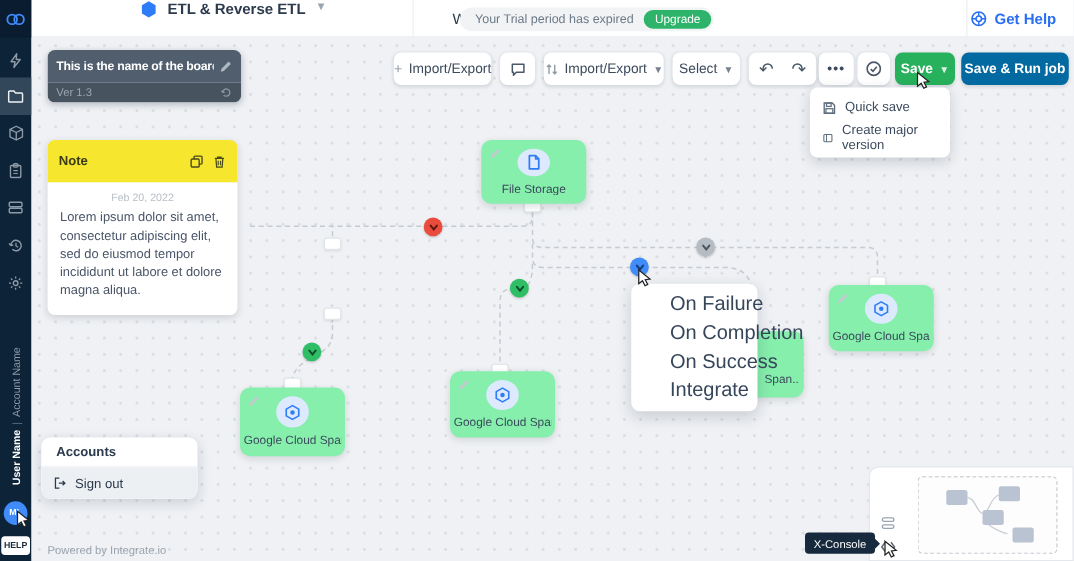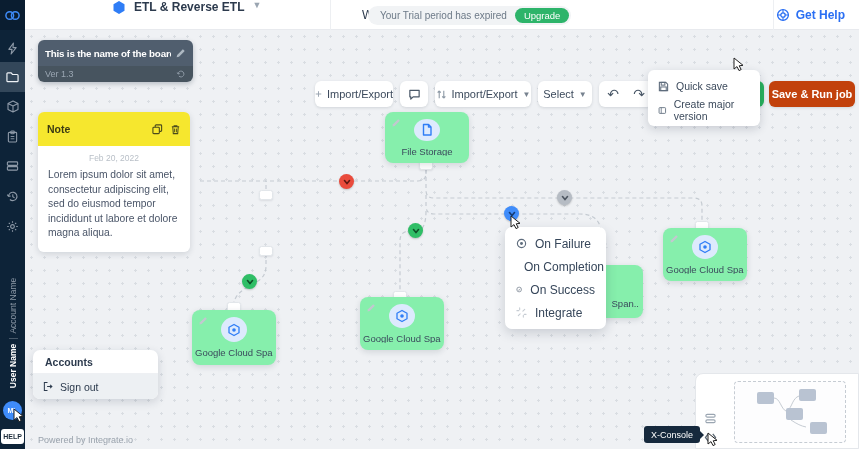--- a/index.html
+++ b/index.html
@@ -38,25 +38,25 @@
   .wires { position:absolute; left:0; top:0; width:859px; height:449px; z-index:1; pointer-events:none; }
 
   
   .board-card { position:absolute; left:38px; top:40px; width:155px; height:42px; border-radius:6px; overflow:hidden; box-shadow:0 2px 5px rgba(20,35,55,.25); z-index:4; }
   .board-title-row { height:26px; background:#505e6e; display:flex; align-items:center; padding:0 7px; gap:4px; }
   .board-title { flex:1; color:#ffffff; font-size:9.8px; font-weight:bold; letter-spacing:-.2px; white-space:nowrap; overflow:hidden; }
   .board-ver-row { height:16px; background:#47545f; display:flex; align-items:center; padding:0 7px; }
   .board-ver { flex:1; color:#9aa6b2; font-size:9px; }
 
   
-  .btn { position:absolute; top:42px; height:26px; background:#ffffff; border-radius:6px; box-shadow:0 1px 3px rgba(25,40,60,.14); display:flex; align-items:center; justify-content:center; gap:5px; font-size:11px; color:#3c4a5c; cursor:pointer; z-index:4; border:none;margin-top:39px; }
+  .btn { position:absolute; top:42px; height:26px; background:#ffffff; border-radius:6px; box-shadow:0 1px 3px rgba(25,40,60,.14); display:flex; align-items:center; justify-content:center; gap:5px; font-size:11px; color:#3c4a5c; cursor:pointer; z-index:4; border:none; }
   .btn .chev { font-size:8px; color:#77828f; }
   .btn-green { background:#27b15c; color:#fff; font-weight:bold; }
   .btn-green .chev { color:#d8f3e3; }
-  .btn-blue { background:#c2410c; color:#fff; font-weight:bold; }
+  .btn-blue { background:#0369a1; color:#fff; font-weight:bold; }
   .icon-pair span { display:flex; width:26px; height:26px; align-items:center; justify-content:center; cursor:pointer; color:#4a5868; font-size:14px; }
 
   
   .save-menu { position:absolute; left:648px; top:70px; width:112px; background:#fff; border-radius:6px; box-shadow:0 3px 10px rgba(25,40,60,.18); z-index:6; padding:4px 0; }
   .save-menu .mi { height:24px; display:flex; align-items:center; gap:7px; padding:0 10px; font-size:10.5px; color:#3c4a5c; cursor:pointer; }
 
   
   .note { position:absolute; left:38px; top:112px; width:152px; border-radius:6px; overflow:hidden; box-shadow:0 2px 6px rgba(25,40,60,.15); z-index:2; }
   .note-head { height:34px; background:#f6e72e; display:flex; align-items:center; padding:0 9px; gap:7px; }
   .note-title { flex:1; font-size:10.5px; font-weight:bold; color:#3c3c14; }
@@ -70,21 +70,21 @@
   .node .nicon { width:26px; height:26px; border-radius:50%; background:#ddeafd; display:flex; align-items:center; justify-content:center; }
   .node .nicon.sq { border-radius:7px; }
   .node .nlabel { margin-top:5px; font-size:9.5px; color:#3a4a5c; white-space:nowrap; overflow:hidden; max-width:78px; }
   .port { position:absolute; width:14px; height:10px; background:#ffffff; border:1px solid #e2e6ea; border-radius:2.5px; z-index:2; box-shadow:0 1px 2px rgba(25,40,60,.1); }
 
   
   .dot { position:absolute; width:15px; height:15px; border-radius:50%; display:flex; align-items:center; justify-content:center; z-index:3; cursor:pointer; box-shadow:0 1px 2px rgba(0,0,0,.2); }
 
   
   .ctx-menu { position:absolute; left:505px; top:227px; width:101px; background:#fff; border-radius:7px; box-shadow:0 4px 12px rgba(25,40,60,.18); z-index:5; padding:5px 0; }
-  .ctx-menu .mi { height:23px; display:flex; align-items:center; gap:8px; padding:0 11px; font-size:12px; color:#36465a; cursor:pointer; white-space:nowrap; }
+  .ctx-menu .mi { height:23px; display:flex; align-items:center; gap:20px; padding:0 11px; font-size:16px; color:#36465a; cursor:pointer; white-space:nowrap; }
 
   
   .accounts { position:absolute; left:33px; top:350px; width:125px; background:#fff; border-radius:7px; box-shadow:0 3px 10px rgba(25,40,60,.16); z-index:5; overflow:hidden; }
   .accounts .hd { height:24px; display:flex; align-items:center; padding:0 12px; font-size:10.5px; font-weight:bold; color:#2c3a4d; border-bottom:1px solid #eef0f3; }
   .accounts .row { height:24px; display:flex; align-items:center; padding:0 12px; font-size:10.5px; color:#3c4a5c; border-bottom:1px solid #eef0f3; cursor:pointer; }
   .accounts .signout { height:25px; display:flex; align-items:center; gap:7px; padding:0 9px; font-size:10.5px; color:#2c3a4d; background:#edf0f3; cursor:pointer; }
   .powered { position:absolute; left:38px; top:435px; font-size:9px; color:#9aa3ad; z-index:2; }
 
   
   .minimap { position:absolute; left:695px; top:373px; width:164px; height:76px; background:#ffffff; border:1px solid #e4e7eb; border-radius:8px 0 0 0; z-index:3; }

